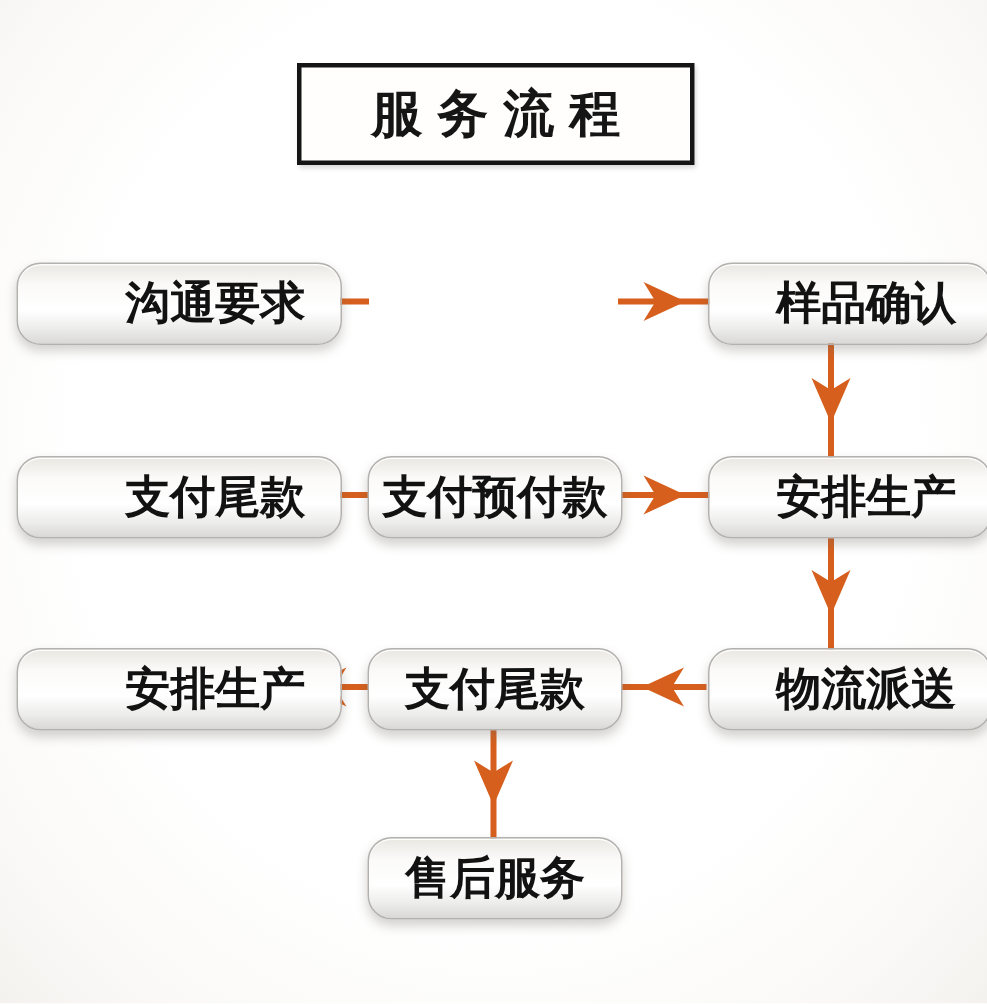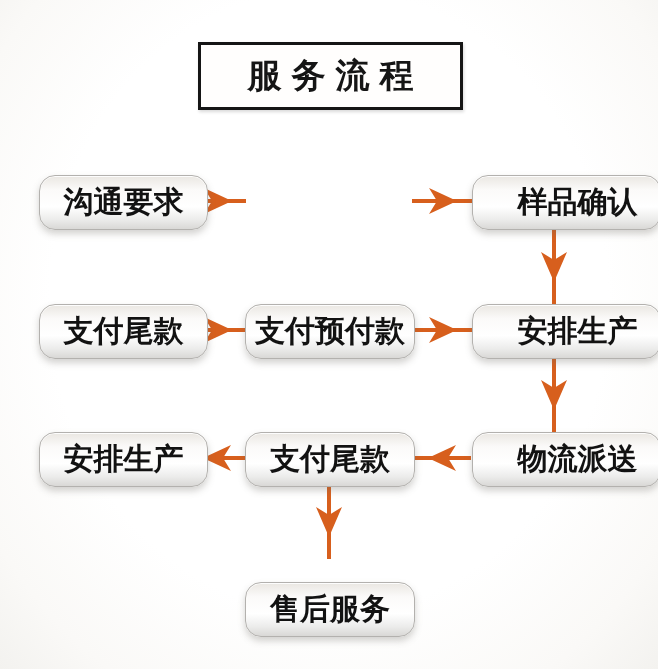--- a/index.html
+++ b/index.html
@@ -55,27 +55,27 @@
     justify-content: center;
     z-index: 2;
   }
   .node span {
     font-size: 30px;
     font-weight: bold;
     color: #121212;
     white-space: nowrap;
   }
   
-  .col-l { left: 39px;  width: 167px; }
+  .col-l { left: 11px;  width: 167px; padding-left: 48px; }
   .col-m { left: 245px; width: 168px; }
   .col-r { left: 472px; width: 165px; padding-left: 22px; }
   .row-1 { top: 175px; }
   .row-2 { top: 304px; }
   .row-3 { top: 432px; }
-  .row-4 { top: 558px; margin-top: 24px; }
+  .row-4 { top: 558px; }
 </style>
 </head>
 <body>
 
 <div class="canvas">
 
   <svg class="connectors" width="658" height="669" viewBox="0 0 658 669" stroke="#d75f1d" fill="#d75f1d" stroke-width="4">
 
     <g>
       <line x1="188" y1="201" x2="246" y2="201"></line>

